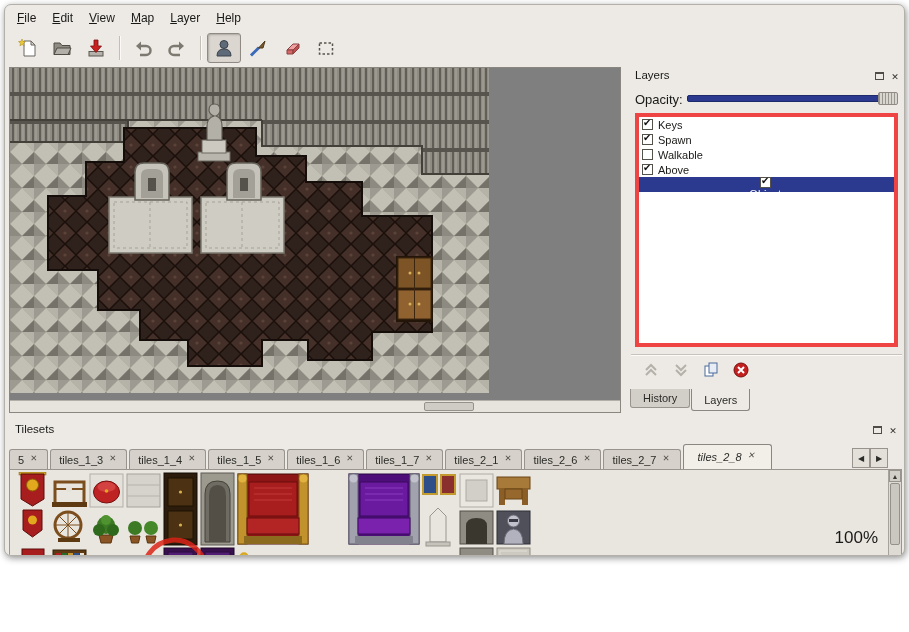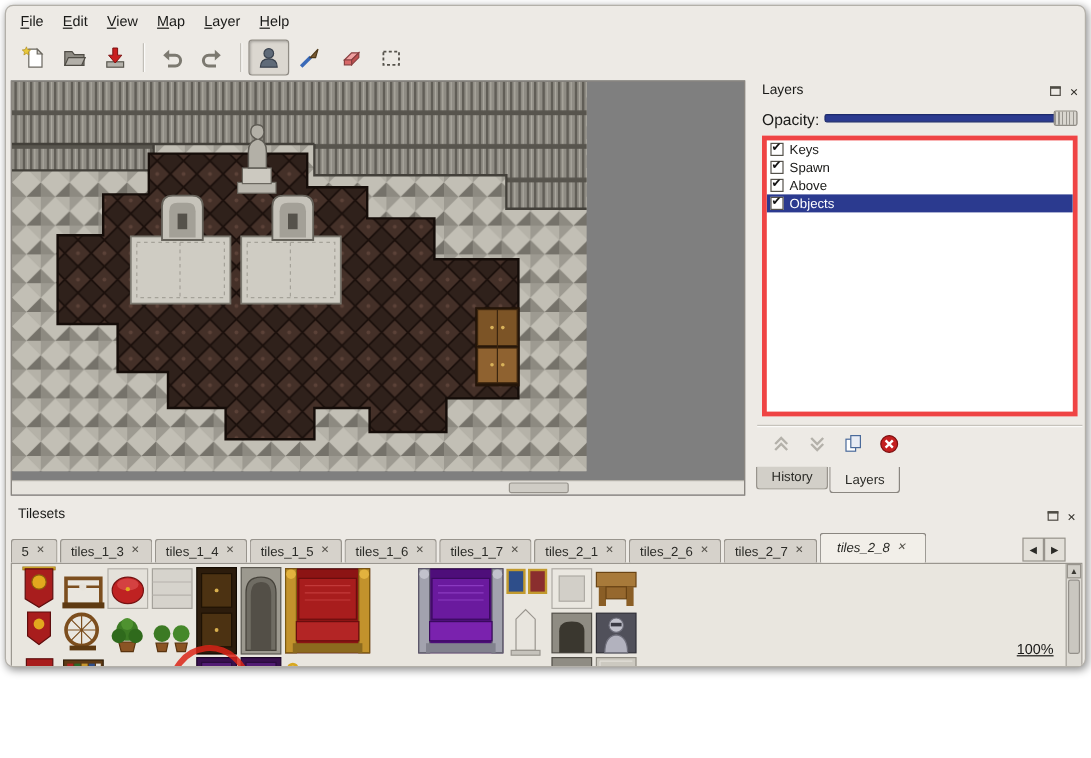--- a/index.html
+++ b/index.html
@@ -39,21 +39,21 @@
   .opacity-label { position: absolute; left: 0; top: 1px; font-size: 13px; color: #191917; }
   .opacity-slider { position: absolute; left: 52px; right: 0; top: 1px; height: 13px; }
   .opacity-track { position: absolute; left: 0; right: 2px; top: 3px; height: 7px;
                    background: #2b3a8f; border: 1px solid #1d2a6b; border-radius: 2px; }
   .opacity-handle { position: absolute; right: 0; top: 0; width: 20px; height: 13px;
                     background: #d9d6cf; border: 1px solid #8f8b84; border-radius: 2px;
                     background-image: repeating-linear-gradient(90deg, rgba(90,87,81,.5) 0 1px, transparent 1px 3px); }
   .layer-list { position: absolute; left: 8px; right: 8px; top: 46px; height: 234px;
                 background: #ffffff; border: 4px solid #ef4444; overflow: hidden; }
   .layer-row { display: flex; align-items: center; height: 15px; padding-left: 3px; font-size: 11px; color: #191917; }
-  .layer-row.selected { background: #2b3a8f; color: #ffffff; }
+  .layer-row.selected { background: #2b3a8f; color: #ffffff; flex-direction: column; }
   .checkbox { flex: none; width: 11px; height: 11px; background: #ffffff; border: 1px solid #55524b;
               margin-right: 5px; position: relative; }
   .checkbox.checked::before { content: "\2714"; position: absolute; left: 0px; top: -3px; font-size: 10px; color: #111111; }
   .layer-sep { position: absolute; left: 4px; right: 4px; top: 287px; height: 2px;
                border-top: 1px solid #c6c3bc; border-bottom: 1px solid #fbfaf8; }
   .layer-btns { position: absolute; left: 12px; top: 293px; display: flex; gap: 7px; }
   .lbtn { width: 23px; height: 20px; border: none; background: transparent; padding: 0;
           display: flex; align-items: center; justify-content: center; }
   .dock-tabs { position: absolute; left: 3px; bottom: 1px; height: 23px; display: flex; align-items: flex-start; }
   .dtab { height: 19px; padding: 0 12px; font-size: 11px; display: flex; align-items: center;
@@ -77,21 +77,21 @@
                 background: #e9e6df; border: 1px solid #9a968f; }
   .tileset-image { position: absolute; left: 4px; top: 2px; }
   .v-scroll { position: absolute; right: 0; top: 0; bottom: 0; width: 13px;
               background: #dedbd4; border-left: 1px solid #a6a39c; }
   .v-arr { position: absolute; left: 0; width: 12px; height: 12px; background: #d2cfc8; border: 1px solid #98948d;
            display: flex; align-items: center; justify-content: center; font-size: 7px; color: #3a3832; padding: 0; }
   .v-arr.up { top: 0; } .v-arr.down { bottom: 0; }
   .v-thumb { position: absolute; left: 1px; top: 13px; width: 10px; height: 62px;
              background: #cac7c0; border: 1px solid #94908a; border-radius: 2px; }
   
-  .status-zoom { position: absolute; right: 26px; bottom: 7px; font-size: 12px; color: #191917; text-decoration: underline; }
+  .status-zoom { position: absolute; right: 26px; bottom: 7px; font-size: 17px; color: #191917; }
 </style>
 </head>
 <body>
 
 <div class="window">
 
   <div class="menubar">
     <span class="menu-item">File</span>
     <span class="menu-item">Edit</span>
     <span class="menu-item">View</span>
@@ -252,20 +252,24 @@
     <div class="layer-list">
       <div class="layer-row">
         <span class="checkbox checked"></span>
         <span>Keys</span>
       </div>
       <div class="layer-row">
         <span class="checkbox checked"></span>
         <span>Spawn</span>
       </div>
       <div class="layer-row">
+        <span class="checkbox"></span>
+        <span>Walkable</span>
+      </div>
+      <div class="layer-row">
         <span class="checkbox checked"></span>
         <span>Above</span>
       </div>
       <div class="layer-row selected">
         <span class="checkbox checked"></span>
         <span>Objects</span>
       </div>
     </div>
 
     <div class="layer-sep"></div>

